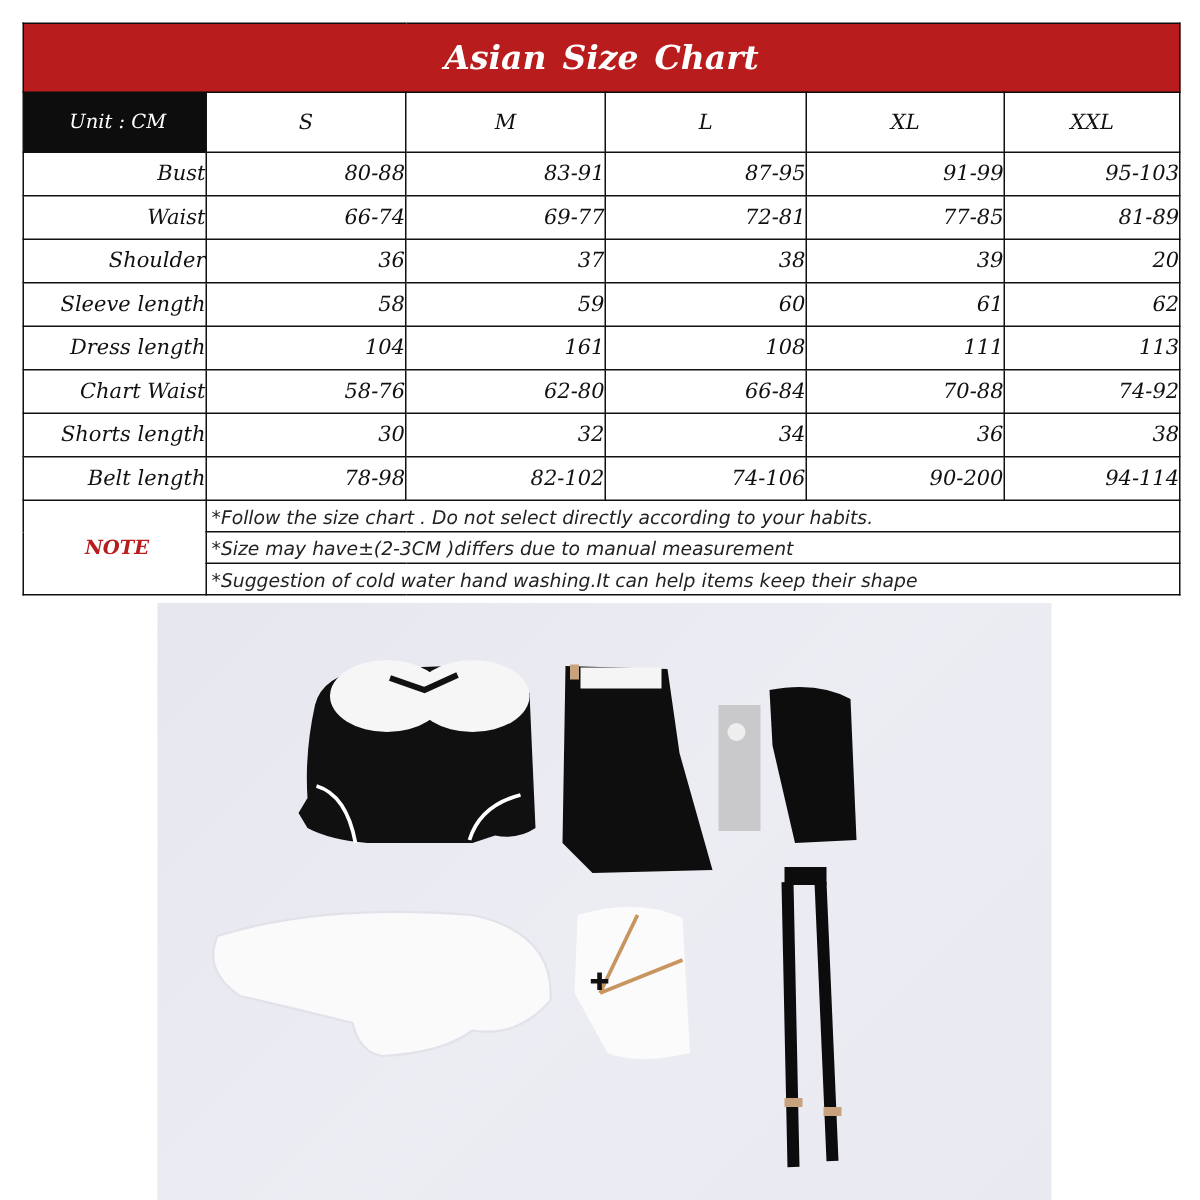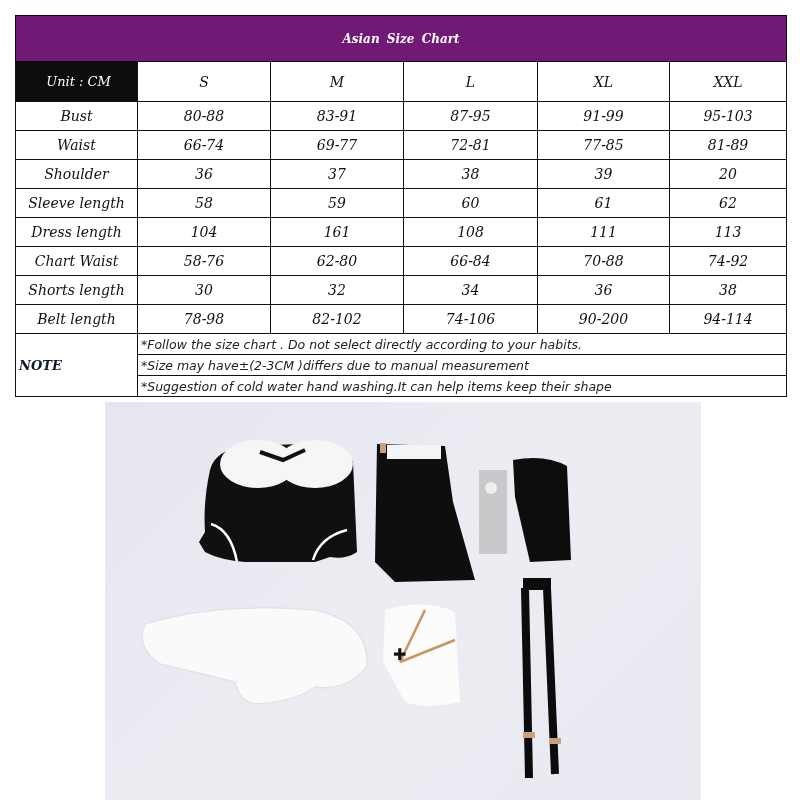--- a/index.html
+++ b/index.html
@@ -3,26 +3,26 @@
 <meta charset="utf-8">
 <style>
   html, body { margin: 0; padding: 0; background: #ffffff; }
   body { width: 800px; height: 800px; position: relative; overflow: hidden; font-family: "DejaVu Serif", serif; }
   .size-table {
     position: absolute; left: 15px; top: 15px; width: 771px;
     border-collapse: collapse; table-layout: fixed;
     font-family: "DejaVu Serif", serif; font-style: italic; color: #111;
   }
   .size-table td { border: 1px solid #111; padding: 0; text-align: center; font-size: 14px; }
-  .title-row td { background: #701a75; color: #fff; height: 45px; font-size: 12px; font-weight: bold; border-color: #0d0d0d; word-spacing: 3px; }
+  .title-row td { background: #b91c1c; color: #fff; height: 45px; font-size: 22px; font-weight: bold; border-color: #0d0d0d; word-spacing: 3px; }
   .head-row td { height: 39px; font-size: 14px; }
   .head-row td.unit { background: #0d0d0d; color: #fff; text-align: center; padding-left: 4px; font-size: 13px; }
-  .data-row td { height: 28px; }
+  .data-row td { height: 28px; text-align: right; }
   .note-row td { height: 20px; font-family: "DejaVu Sans", sans-serif; font-size: 12.5px; text-align: left; padding-left: 3px; color: #222; }
-  .note-row td.note-label { font-family: "DejaVu Serif", serif; font-weight: bold; font-size: 13px; text-align: left; padding-left: 3px; color: #0f172a; }
+  .note-row td.note-label { font-family: "DejaVu Serif", serif; font-weight: bold; font-size: 13px; text-align: center; padding-left: 3px; color: #b91c1c; }
 
   .photo {
     position: absolute; left: 105px; top: 402px; width: 596px; height: 398px;
     background: linear-gradient(135deg, #e6e6ef 0%, #ececf3 50%, #e9e9f1 100%);
     overflow: hidden;
   }
   .photo svg { position: absolute; left: 0; top: 0; }
 </style>
 </head>
 <body>

